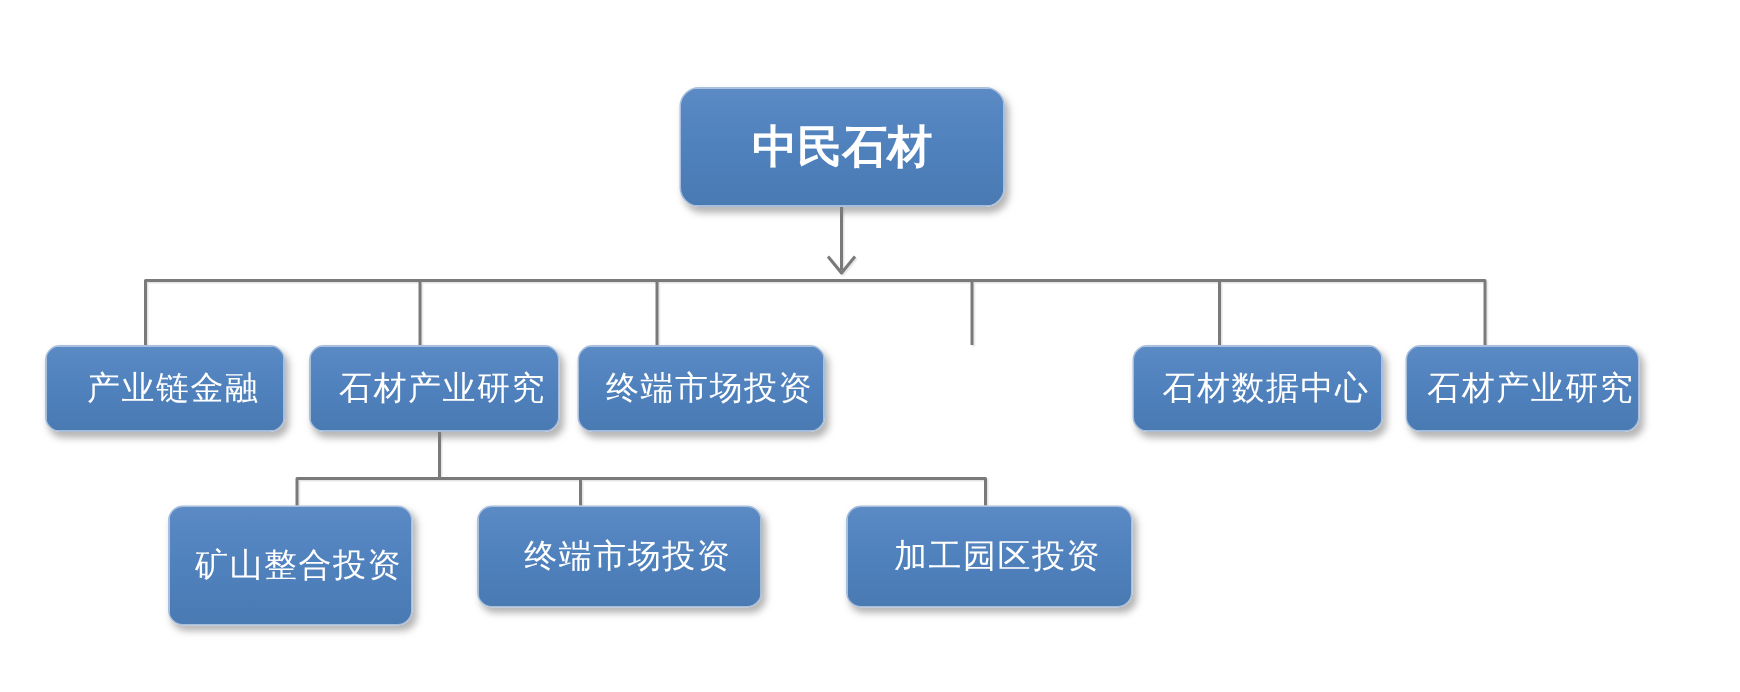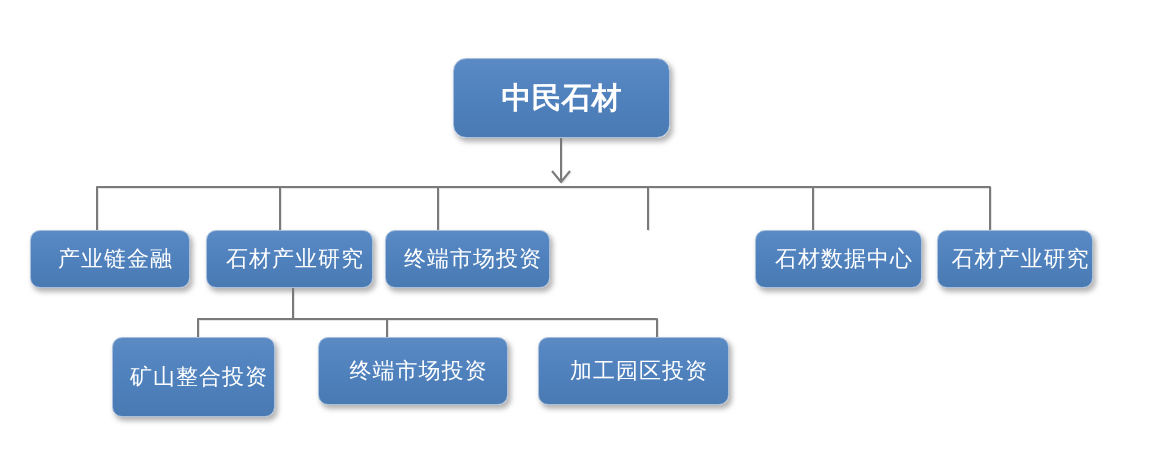--- a/index.html
+++ b/index.html
@@ -98,17 +98,17 @@
   <div class="node child" style="left:937px; top:230px; width:156px; height:58px;">
     <span class="lbl">石材产业研究</span>
   </div>
 
   <div class="node child" style="left:112px; top:337px; width:163px; height:80px;">
     <span class="lbl">矿山整合投资</span>
   </div>
   <div class="node child" style="left:318px; top:337px; width:190px; height:68px;">
     <span class="lbl">终端市场投资</span>
   </div>
-  <div class="node child" style="left:538px; top:337px; width:191px; height:68px;">
+  <div class="node child" style="left:564px; top:337px; width:191px; height:68px;">
     <span class="lbl">加工园区投资</span>
   </div>
 
 </div>
 
 </body></html>

